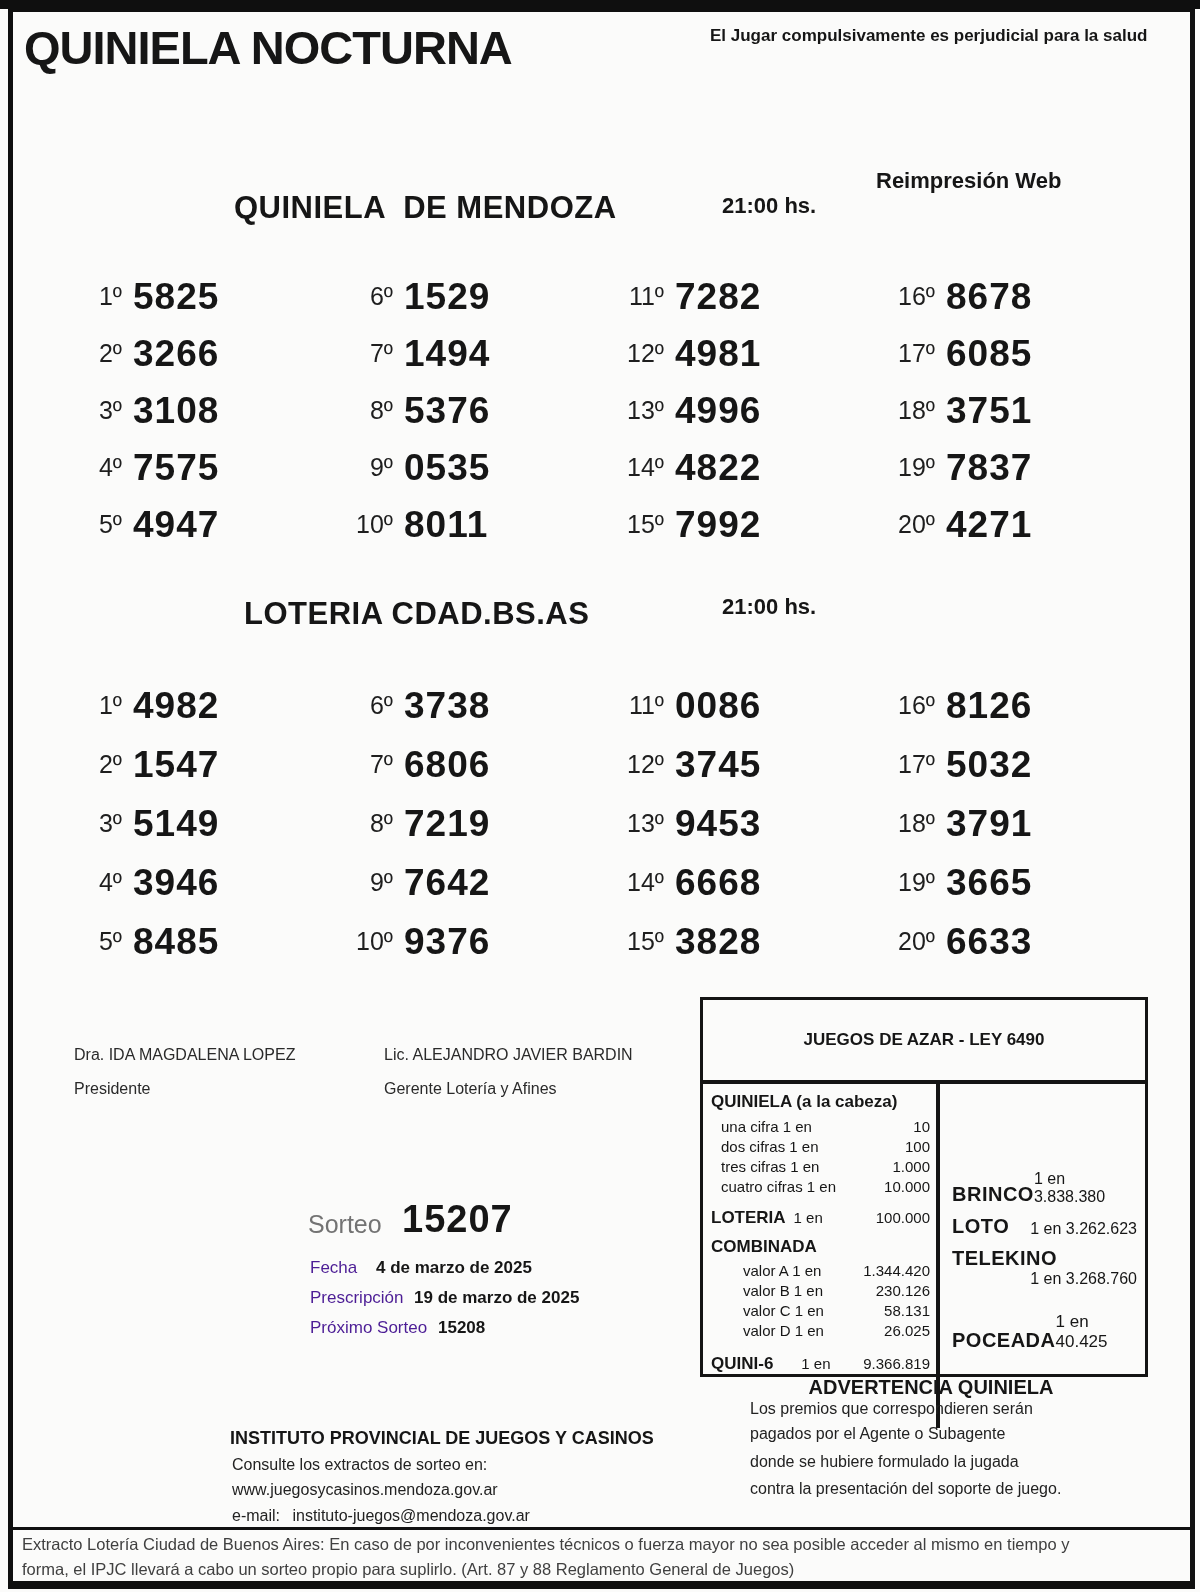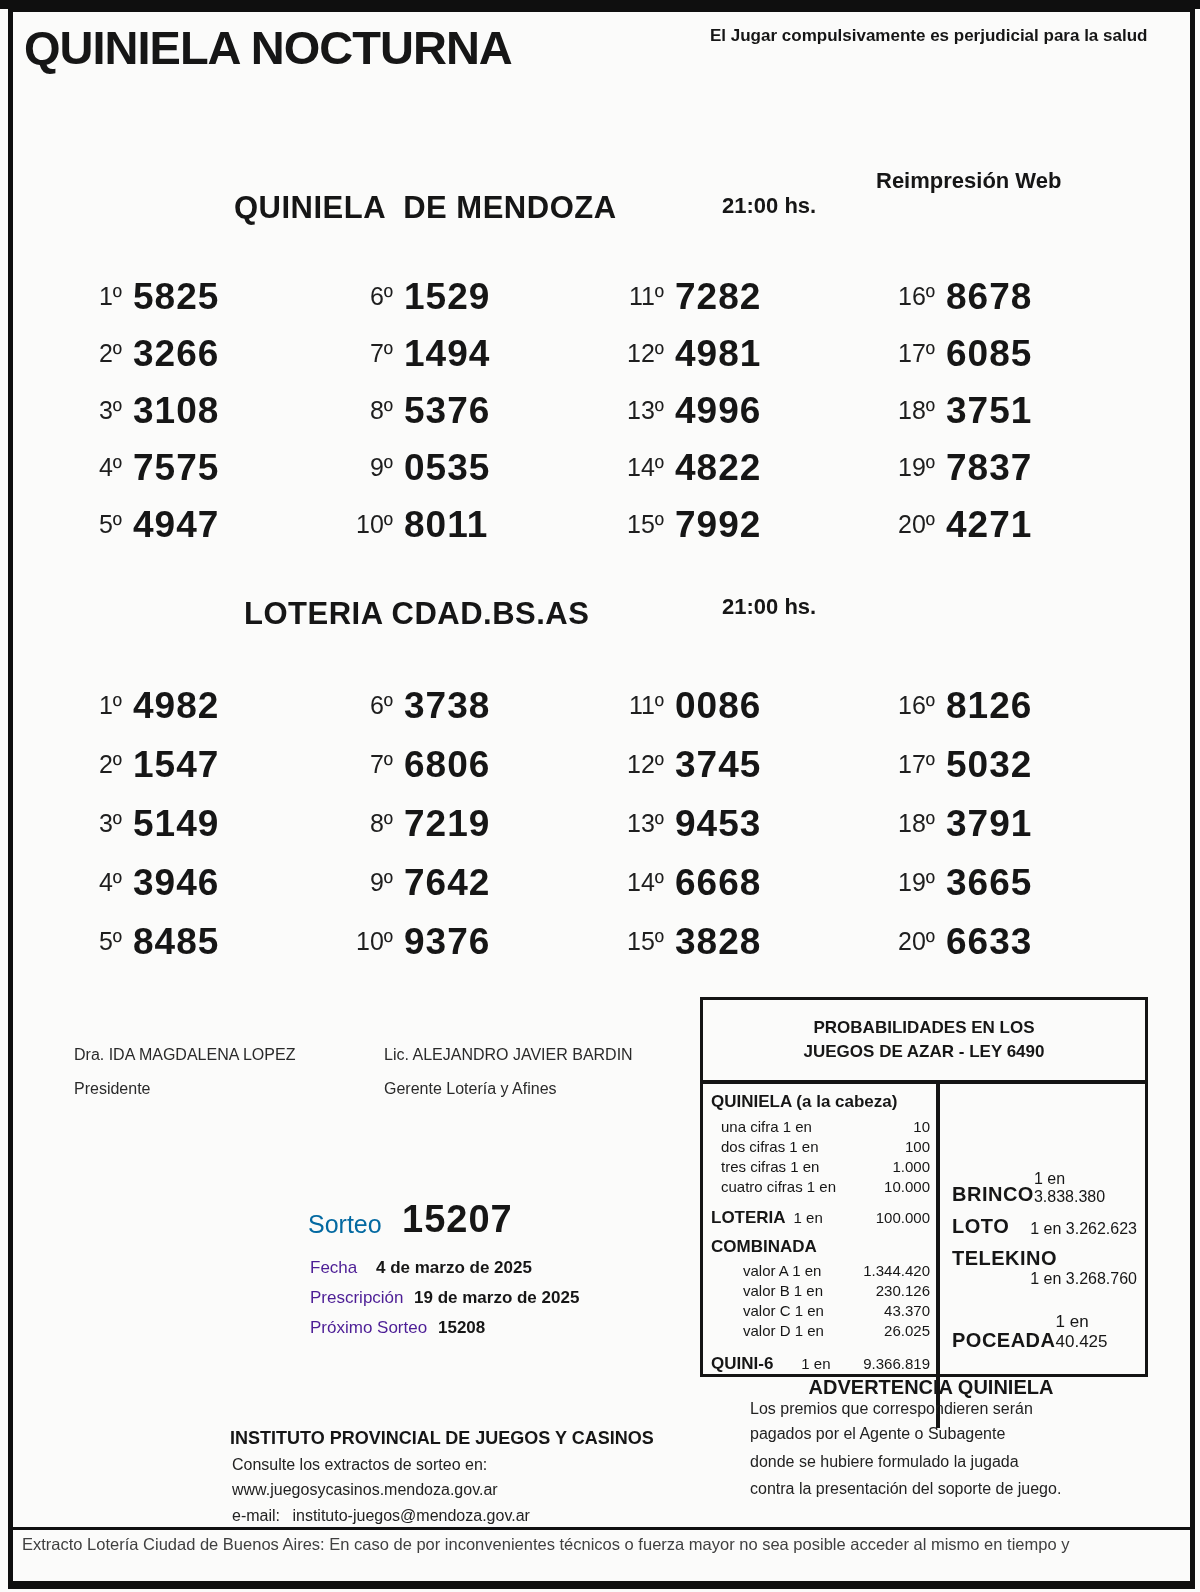--- a/index.html
+++ b/index.html
@@ -43,21 +43,21 @@
   .bigrow .bmid{margin-left:8px;}
   .bigrow .pval{margin-left:auto;}
   .combinada{font-weight:bold;font-size:17px;margin-top:9px;margin-bottom:4px;}
   .vrow{display:flex;font-size:15px;line-height:20px;padding-left:32px;}
   .vrow .pval{margin-left:auto;}
   .game-row{display:flex;align-items:flex-end;margin-bottom:9px;}
   .game-label{font-weight:bold;font-size:20px;letter-spacing:0.5px;}
   .game-val{margin-left:auto;font-size:16px;}
   .tele-val{text-align:right;font-size:16px;margin-bottom:24px;}
   .poceada .game-val{font-size:17px;}
-  .sorteo-label{left:308px;top:1210px;font-size:25px;color:#0369a1;}
+  .sorteo-label{left:308px;top:1210px;font-size:25px;color:#737373;}
   .sorteo-number{left:402px;top:1198px;font-size:38px;font-weight:bold;letter-spacing:1px;}
   .info-label{font-size:17px;color:#4c1d95;}
   .info-value{font-size:17px;font-weight:bold;}
   .adv-title{left:750px;top:1376px;width:362px;text-align:center;font-size:20px;font-weight:bold;}
   .adv-line{left:750px;font-size:16px;color:#222;}
   .inst-name{left:230px;top:1428px;font-size:18px;font-weight:bold;}
   .inst-line{font-size:16px;color:#222;}
   .footer-rule{left:13px;right:10px;top:1527px;height:3px;background:#111;}
   .footer-line{left:22px;font-size:16.5px;color:#404040;}
 </style>
@@ -244,21 +244,20 @@
       </div>
   </div>
 
   <div class="abs sig" style="left:74px;top:1046px;">Dra. IDA MAGDALENA LOPEZ</div>
   <div class="abs sig" style="left:74px;top:1080px;">Presidente</div>
   <div class="abs sig" style="left:384px;top:1046px;">Lic. ALEJANDRO JAVIER BARDIN</div>
   <div class="abs sig" style="left:384px;top:1080px;">Gerente Lotería y Afines</div>
 
   <div class="abs prob-box">
     <div class="prob-header">
-      <div>PROBABILIDADES EN LOS</div>
       <div>JUEGOS DE AZAR - LEY 6490</div>
     </div>
     <div class="prob-cols">
       <div class="prob-left">
         <div class="q-header">QUINIELA (a la cabeza)</div>
         <div class="prow">
             <span class="plabel">una cifra  1 en</span>
             <span class="pval">10</span>
           </div>
         <div class="prow">
@@ -282,21 +281,21 @@
         <div class="vrow">
             <span class="plabel">valor A 1 en</span>
             <span class="pval">1.344.420</span>
           </div>
         <div class="vrow">
             <span class="plabel">valor B 1 en</span>
             <span class="pval">230.126</span>
           </div>
         <div class="vrow">
             <span class="plabel">valor C 1 en</span>
-            <span class="pval">43.370</span>
+            <span class="pval">58.131</span>
           </div>
         <div class="vrow">
             <span class="plabel">valor D 1 en</span>
             <span class="pval">26.025</span>
           </div>
         <div class="bigrow" style="margin-top:13px;">
             <span class="blabel">QUINI-6</span>
             <span class="bmid" style="margin-left:28px;">1 en</span>
             <span class="pval">9.366.819</span>
           </div>
@@ -335,13 +334,14 @@
   <div class="abs adv-line" style="top:1453px;">donde se hubiere formulado la jugada</div>
   <div class="abs adv-line" style="top:1480px;">contra la presentación del soporte de juego.</div>
 
   <div class="abs inst-name">INSTITUTO PROVINCIAL DE JUEGOS Y CASINOS</div>
   <div class="abs inst-line" style="left:232px;top:1456px;">Consulte los extractos de sorteo en:</div>
   <div class="abs inst-line" style="left:232px;top:1481px;">www.juegosycasinos.mendoza.gov.ar</div>
   <div class="abs inst-line" style="left:232px;top:1507px;"><span>e-mail:</span> <span style="margin-left:8px;">instituto-juegos@mendoza.gov.ar</span></div>
 
   <div class="abs footer-rule"></div>
   <div class="abs footer-line" style="top:1535px;">Extracto Lotería Ciudad de Buenos Aires: En caso de por inconvenientes técnicos o fuerza mayor no sea posible acceder al mismo en tiempo y</div>
+  <div class="abs footer-line" style="top:1560px;">forma, el IPJC llevará a cabo un sorteo propio para suplirlo. (Art. 87 y 88 Reglamento General de Juegos)</div>
 </div>
 
 </body></html>

